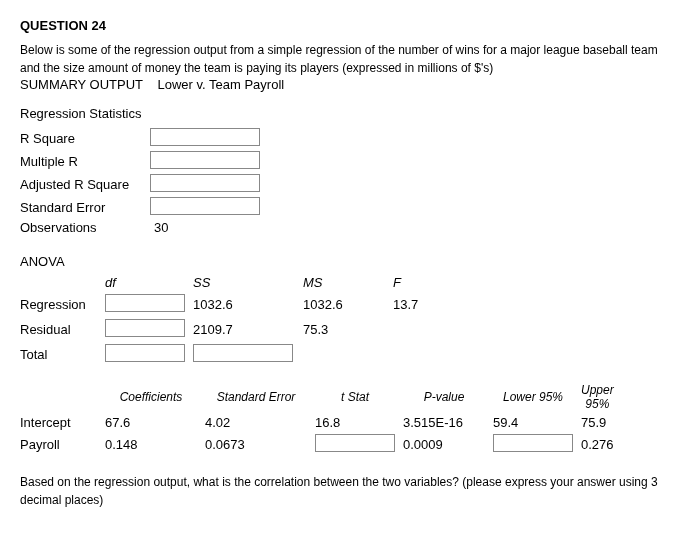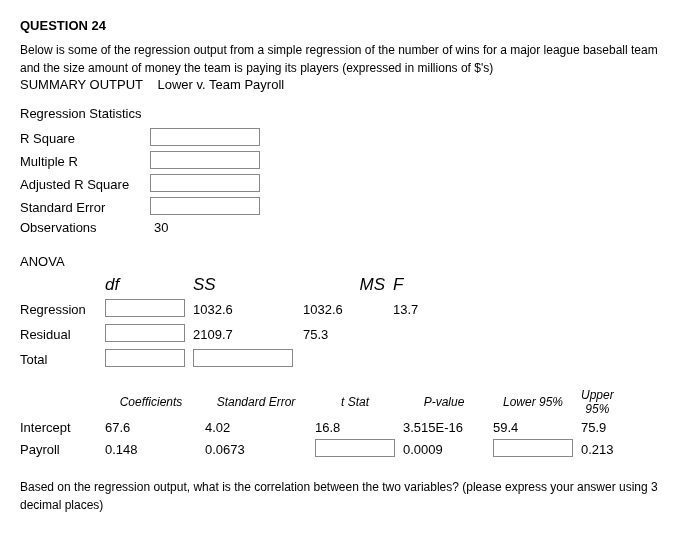--- a/index.html
+++ b/index.html
@@ -58,21 +58,21 @@
     }
     .anova-title {
       font-size: 13px;
       font-weight: normal;
       margin-bottom: 4px;
     }
     .anova-table {
       border-collapse: collapse;
     }
     .anova-table th {
-      font-size: 17px;
+      font-size: 13px;
       font-style: italic;
       font-weight: normal;
       text-align: left;
       padding: 2px 8px 2px 0;
       width: 80px;
     }
     .anova-table td {
       font-size: 13px;
       padding: 2px 8px 2px 0;
       vertical-align: middle;
@@ -167,21 +167,21 @@
 </table>
 
 <div class="anova-section">
   <div class="anova-title">ANOVA</div>
   <table class="anova-table">
     <thead>
       <tr>
         <th style="width:85px;"></th>
         <th>df</th>
         <th style="width:110px;">SS</th>
-        <th style="width:90px;text-align:right;">MS</th>
+        <th style="width:90px;">MS</th>
         <th>F</th>
       </tr>
     </thead>
     <tbody>
 
       <tr>
         <td class="row-label">Regression</td>
         <td>
           <div class="input-box anova-input"></div>
         </td>
@@ -256,19 +256,19 @@
         <td>Payroll</td>
         <td>0.148</td>
         <td>0.0673</td>
         <td>
           <div class="input-box coeff-input"></div>
         </td>
         <td>0.0009</td>
         <td>
           <div class="input-box coeff-input"></div>
         </td>
-        <td>0.213</td>
+        <td>0.276</td>
       </tr>
     </tbody>
   </table>
 </div>
 
 <p class="footer-text">Based on the regression output, what is the correlation between the two variables? (please express your answer using 3 decimal places)</p>
 
 </body></html>

